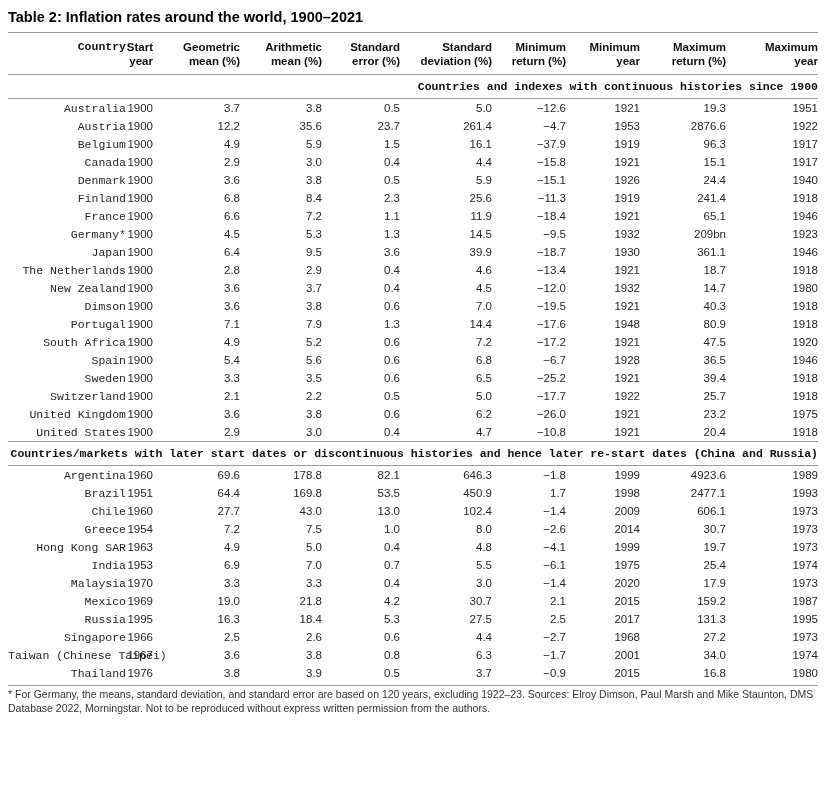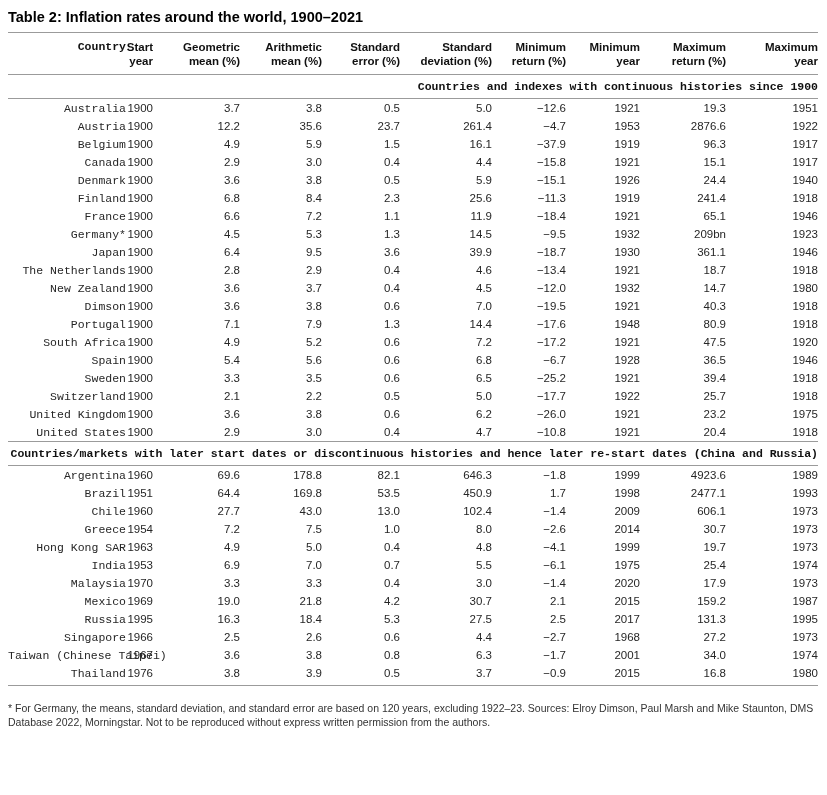--- a/index.html
+++ b/index.html
@@ -61,21 +61,21 @@
     padding: 5px 0 5px 0;
     border-top: 1px solid #9b9b9b;
     border-bottom: 1px solid #9b9b9b;
     white-space: normal;
   }
   .al { text-align: right; font-family: Liberation Mono, monospace; }
   .ar { text-align: right; }
   .footnote {
     margin-top: 3px;
     border-top: 1px solid #9b9b9b;
-    padding: 16px 2px 0 0;
+    padding: 2px 2px 0 0;
     font-size: 10.5px;
     line-height: 13.5px;
     color: #333333;
   }
 </style>
 </head>
 <body>
 
 <div class="page">
   <h1 class="title">Table 2: Inflation rates around the world, 1900–2021</h1>

